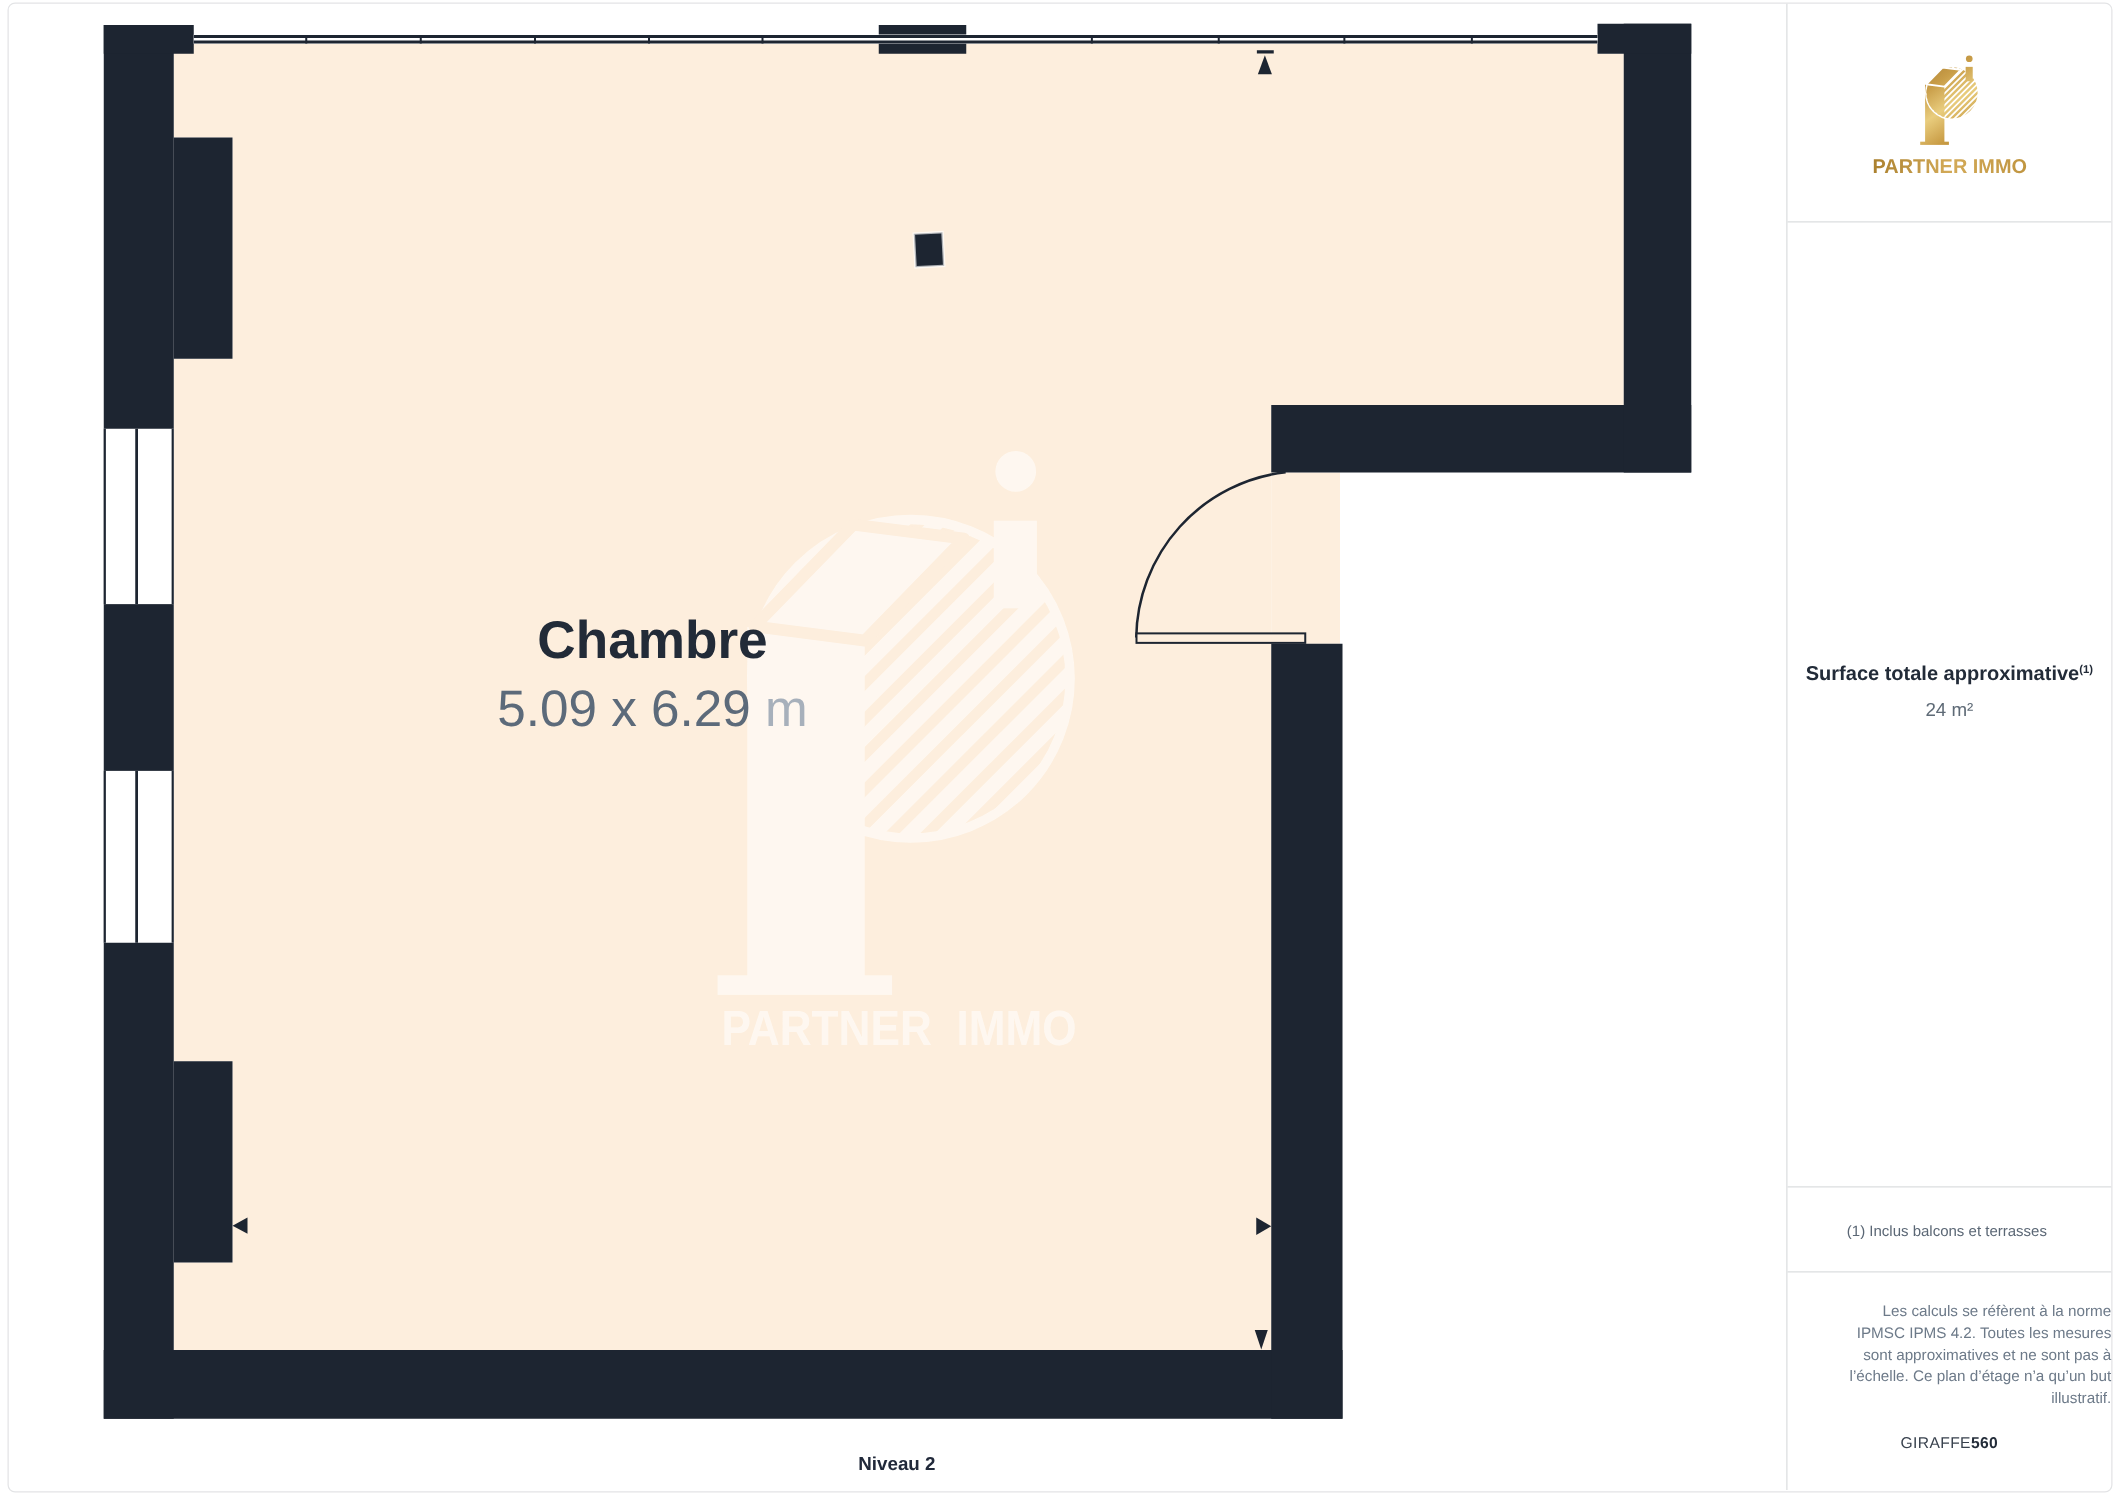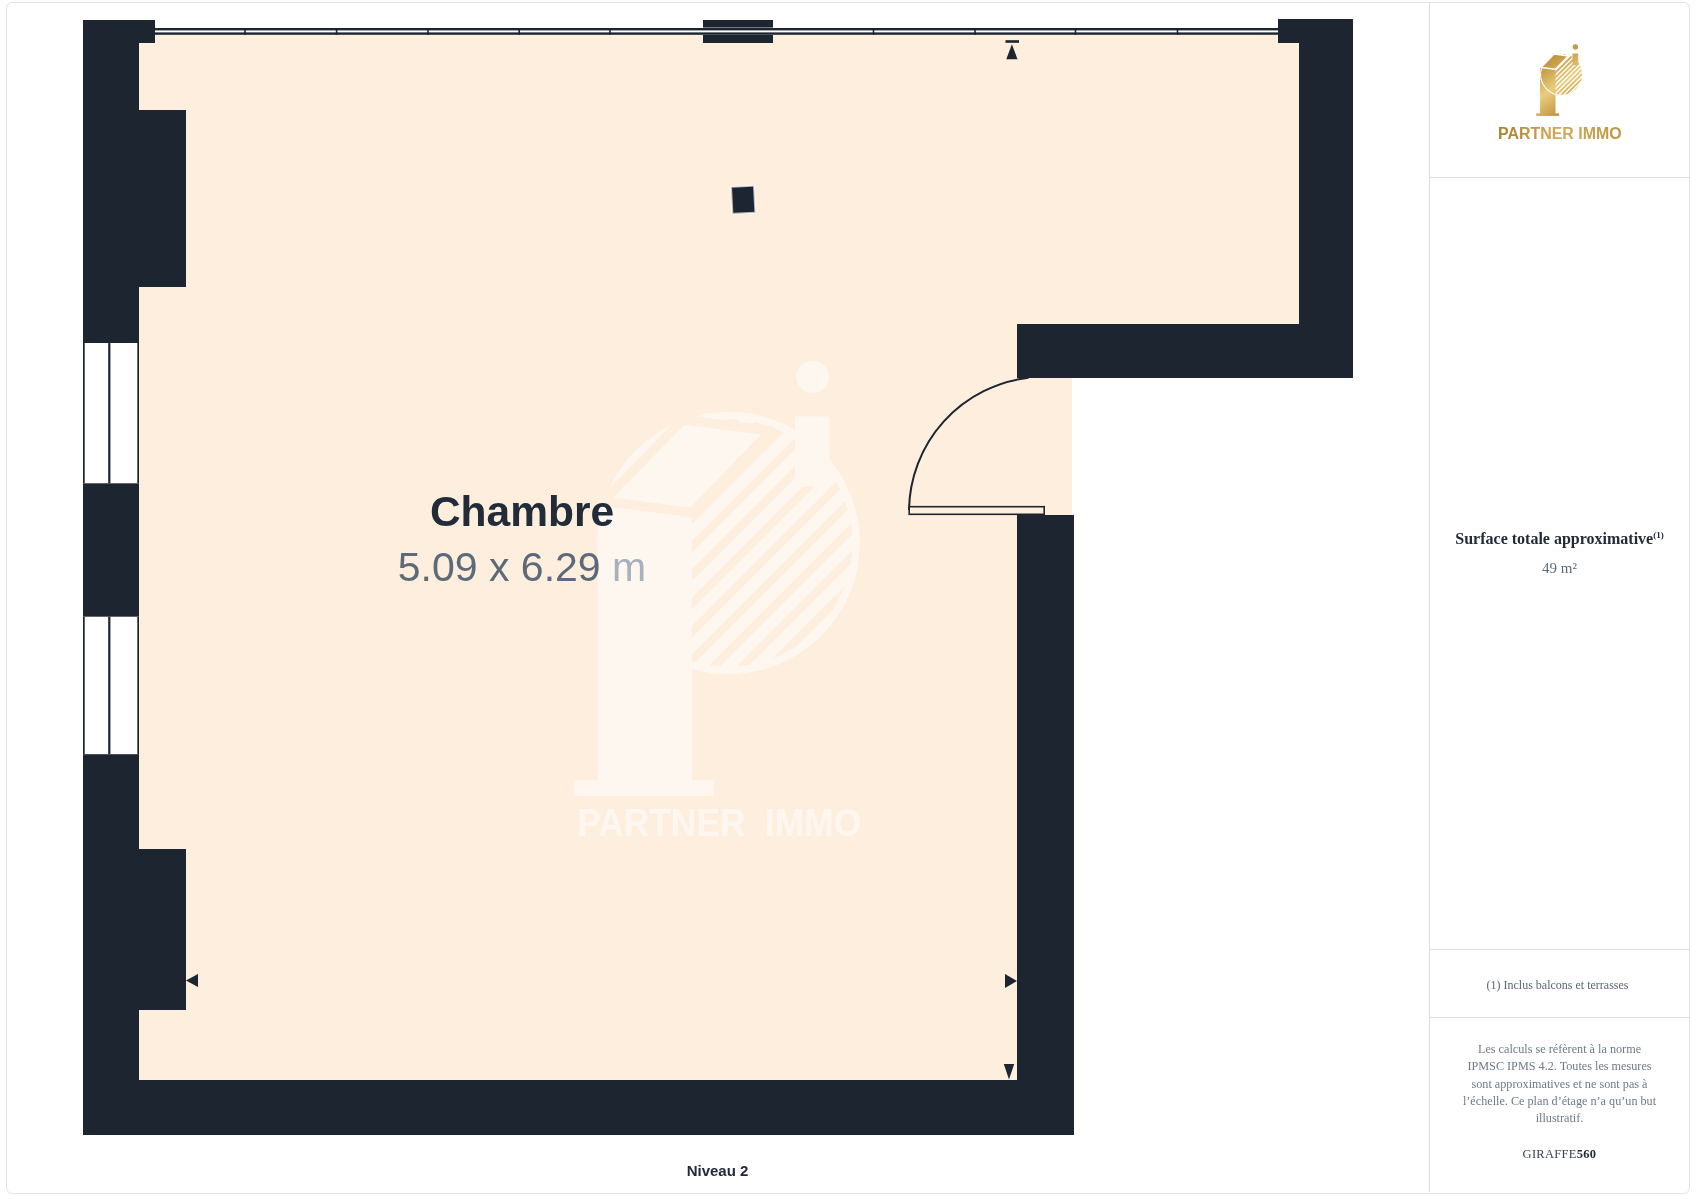--- a/index.html
+++ b/index.html
@@ -1,16 +1,16 @@
 <!DOCTYPE html>
 <html><head><meta charset="utf-8">
 <style>
   html,body {margin:0;padding:0;width:1696px;height:1200px;background:#ffffff;
               font-family:"Liberation Sans",sans-serif;overflow:hidden;position:relative;}
-  .abs {position:absolute;font-family:Liberation Serif, serif;}
+  .abs {position:absolute;}
 </style></head>
 <body>
 
 <div class="abs" style="left:6px;top:2px;width:1682px;height:1190px;border:1px solid #e3e4e6;border-radius:6px;"></div>
 
 <div class="abs" style="left:1429px;top:3px;width:1px;height:1189px;background:#dcdee0;"></div>
 
 <div class="abs" style="left:1430px;top:177px;width:259px;height:1px;background:#dcdee0;"></div>
 
 <div class="abs" style="left:1430px;top:949px;width:259px;height:1px;background:#dcdee0;"></div>
@@ -140,18 +140,18 @@
       <g clip-path="url(#lc2)">
         <path d="M-37.29,-1.93 L-1.93,-37.29 M-35.02,0.33 L0.33,-35.02 M-32.76,2.60 L2.60,-32.76 M-30.50,4.86 L4.86,-30.50 M-28.23,7.12 L7.12,-28.23 M-25.97,9.38 L9.38,-25.97 M-23.71,11.65 L11.65,-23.71 M-21.45,13.91 L13.91,-21.45 M-19.18,16.17 L16.17,-19.18 M-16.92,18.43 L18.43,-16.92 M-14.66,20.70 L20.70,-14.66 M-12.40,22.96 L22.96,-12.40 M-10.13,25.22 L25.22,-10.13 M-7.87,27.49 L27.49,-7.87 M-5.61,29.75 L29.75,-5.61 M-3.34,32.01 L32.01,-3.34 M-1.08,34.27 L34.27,-1.08 M1.18,36.54 L36.54,1.18 M3.44,38.80 L38.80,3.44" stroke="url(#gg)" stroke-width="1.85" fill="none"></path>
       </g>
       <path d="M-20.0,-6.7 L-7.35,-19.7 L6.8,-17.9 L-5.88,-4.87 Z" fill="url(#gg)" stroke="#ffffff" stroke-width="1.5" stroke-linejoin="round"></path>
     </g>
 <text x="1559.8" y="138.5" font-size="16" font-weight="bold" fill="url(#gt)" text-anchor="middle" textLength="123.5" lengthAdjust="spacingAndGlyphs">PARTNER&nbsp;IMMO</text>
 </svg>
 
 <div class="abs" style="left:1430px;top:530px;width:259px;text-align:center;font-size:16px;font-weight:bold;color:#222b38;">Surface totale approximative<span style="font-size:9px;vertical-align:super;">(1)</span></div>
 
-<div class="abs" style="left:1430px;top:560px;width:259px;text-align:center;font-size:15px;color:#5e6a76;">49 m²</div>
+<div class="abs" style="left:1430px;top:560px;width:259px;text-align:center;font-size:15px;color:#5e6a76;">24 m²</div>
 
 <div class="abs" style="left:1428px;top:978px;width:259px;text-align:center;font-size:12px;color:#5b6775;">(1) Inclus balcons et terrasses</div>
 
-<div class="abs" style="left:1430px;top:1041px;width:259px;text-align:center;font-size:12.2px;line-height:17.3px;color:#6d7a89;">Les calculs se réfèrent à la norme<br>IPMSC IPMS 4.2. Toutes les mesures<br>sont approximatives et ne sont pas à<br>l’échelle. Ce plan d’étage n’a qu’un but<br>illustratif.</div>
+<div class="abs" style="left:1430px;top:1041px;width:259px;text-align:right;font-size:12.2px;line-height:17.3px;color:#6d7a89;">Les calculs se réfèrent à la norme<br>IPMSC IPMS 4.2. Toutes les mesures<br>sont approximatives et ne sont pas à<br>l’échelle. Ce plan d’étage n’a qu’un but<br>illustratif.</div>
 
 <div class="abs" style="left:1430px;top:1147px;width:259px;text-align:center;font-size:12.5px;color:#39424e;letter-spacing:0.3px;">GIRAFFE<b style="color:#232c39;">560</b></div>
 </body></html>

